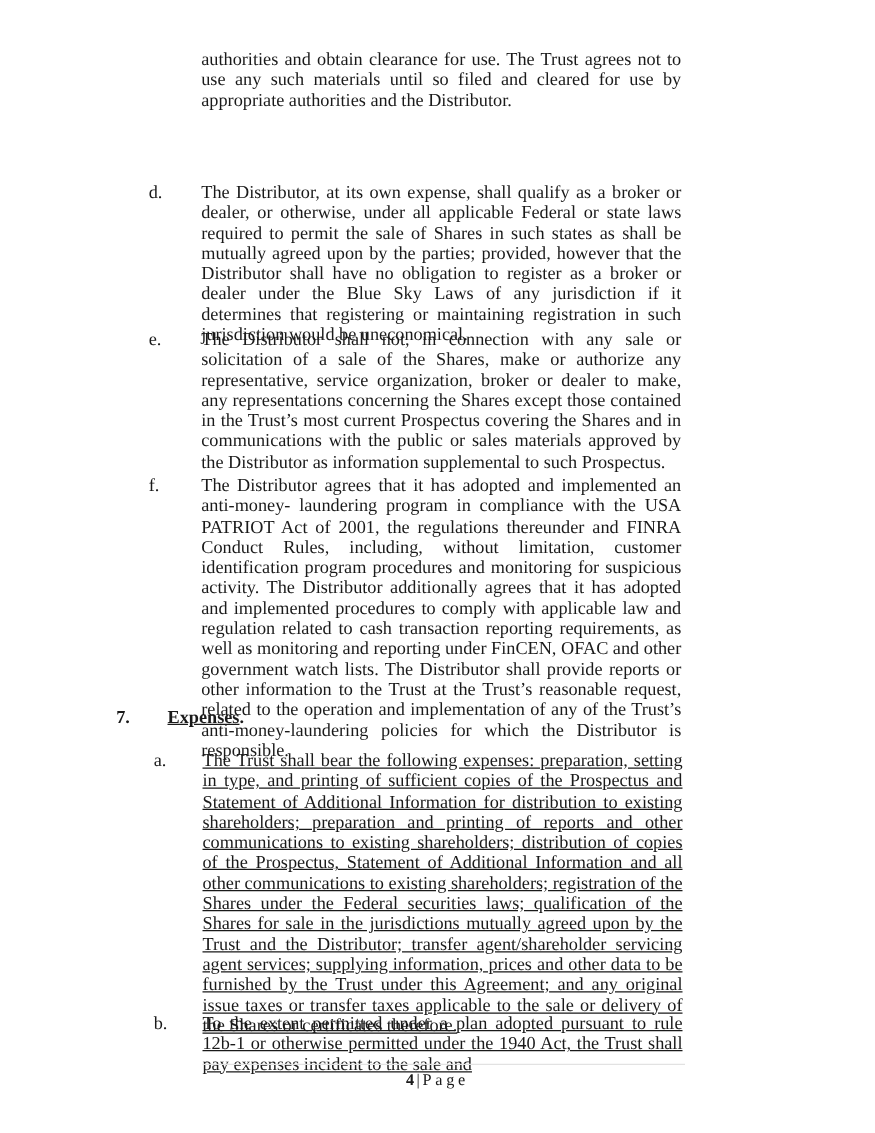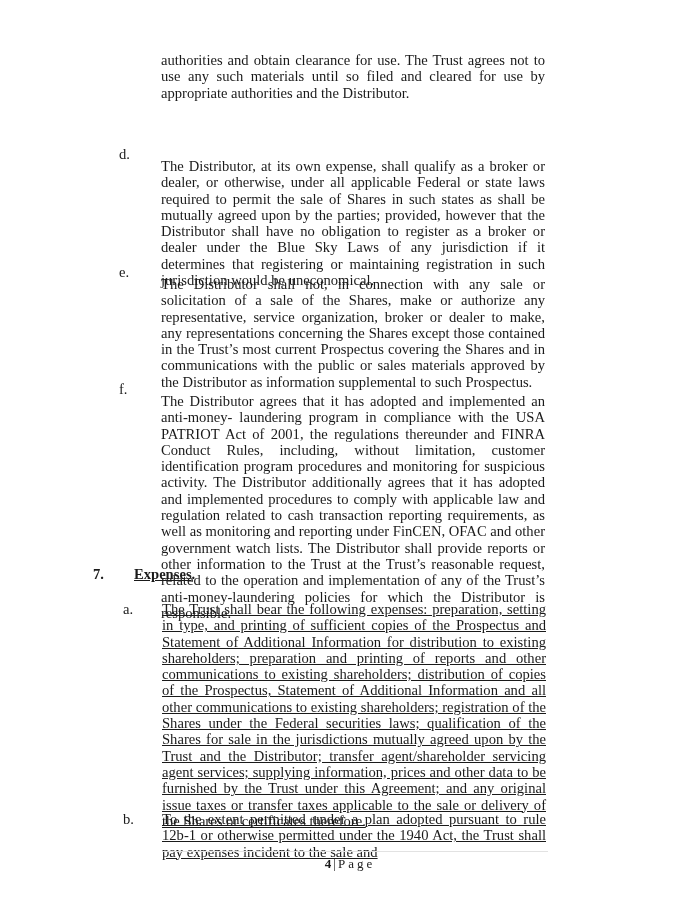--- a/index.html
+++ b/index.html
@@ -7,21 +7,20 @@
     width: 700px; height: 906px; position: relative; overflow: hidden;
     font-family: "Liberation Serif", "DejaVu Serif", serif;
     color: #1a1a1a;
   }
   .page { position: absolute; left: 0; top: 0; width: 700px; height: 906px; }
   .para {
     position: absolute;
     left: 161px; width: 384px;
     font-size: 14.6px; line-height: 16.3px;
     text-align: justify;
-    margin-top: 12px;
   }
   .item-letter {
     position: absolute;
     font-size: 14.6px; line-height: 16.3px;
   }
   .section-num {
     position: absolute; left: 93px; top: 566px;
     font-size: 14.6px; font-weight: bold; line-height: 16px;
   }
   .section-title {

